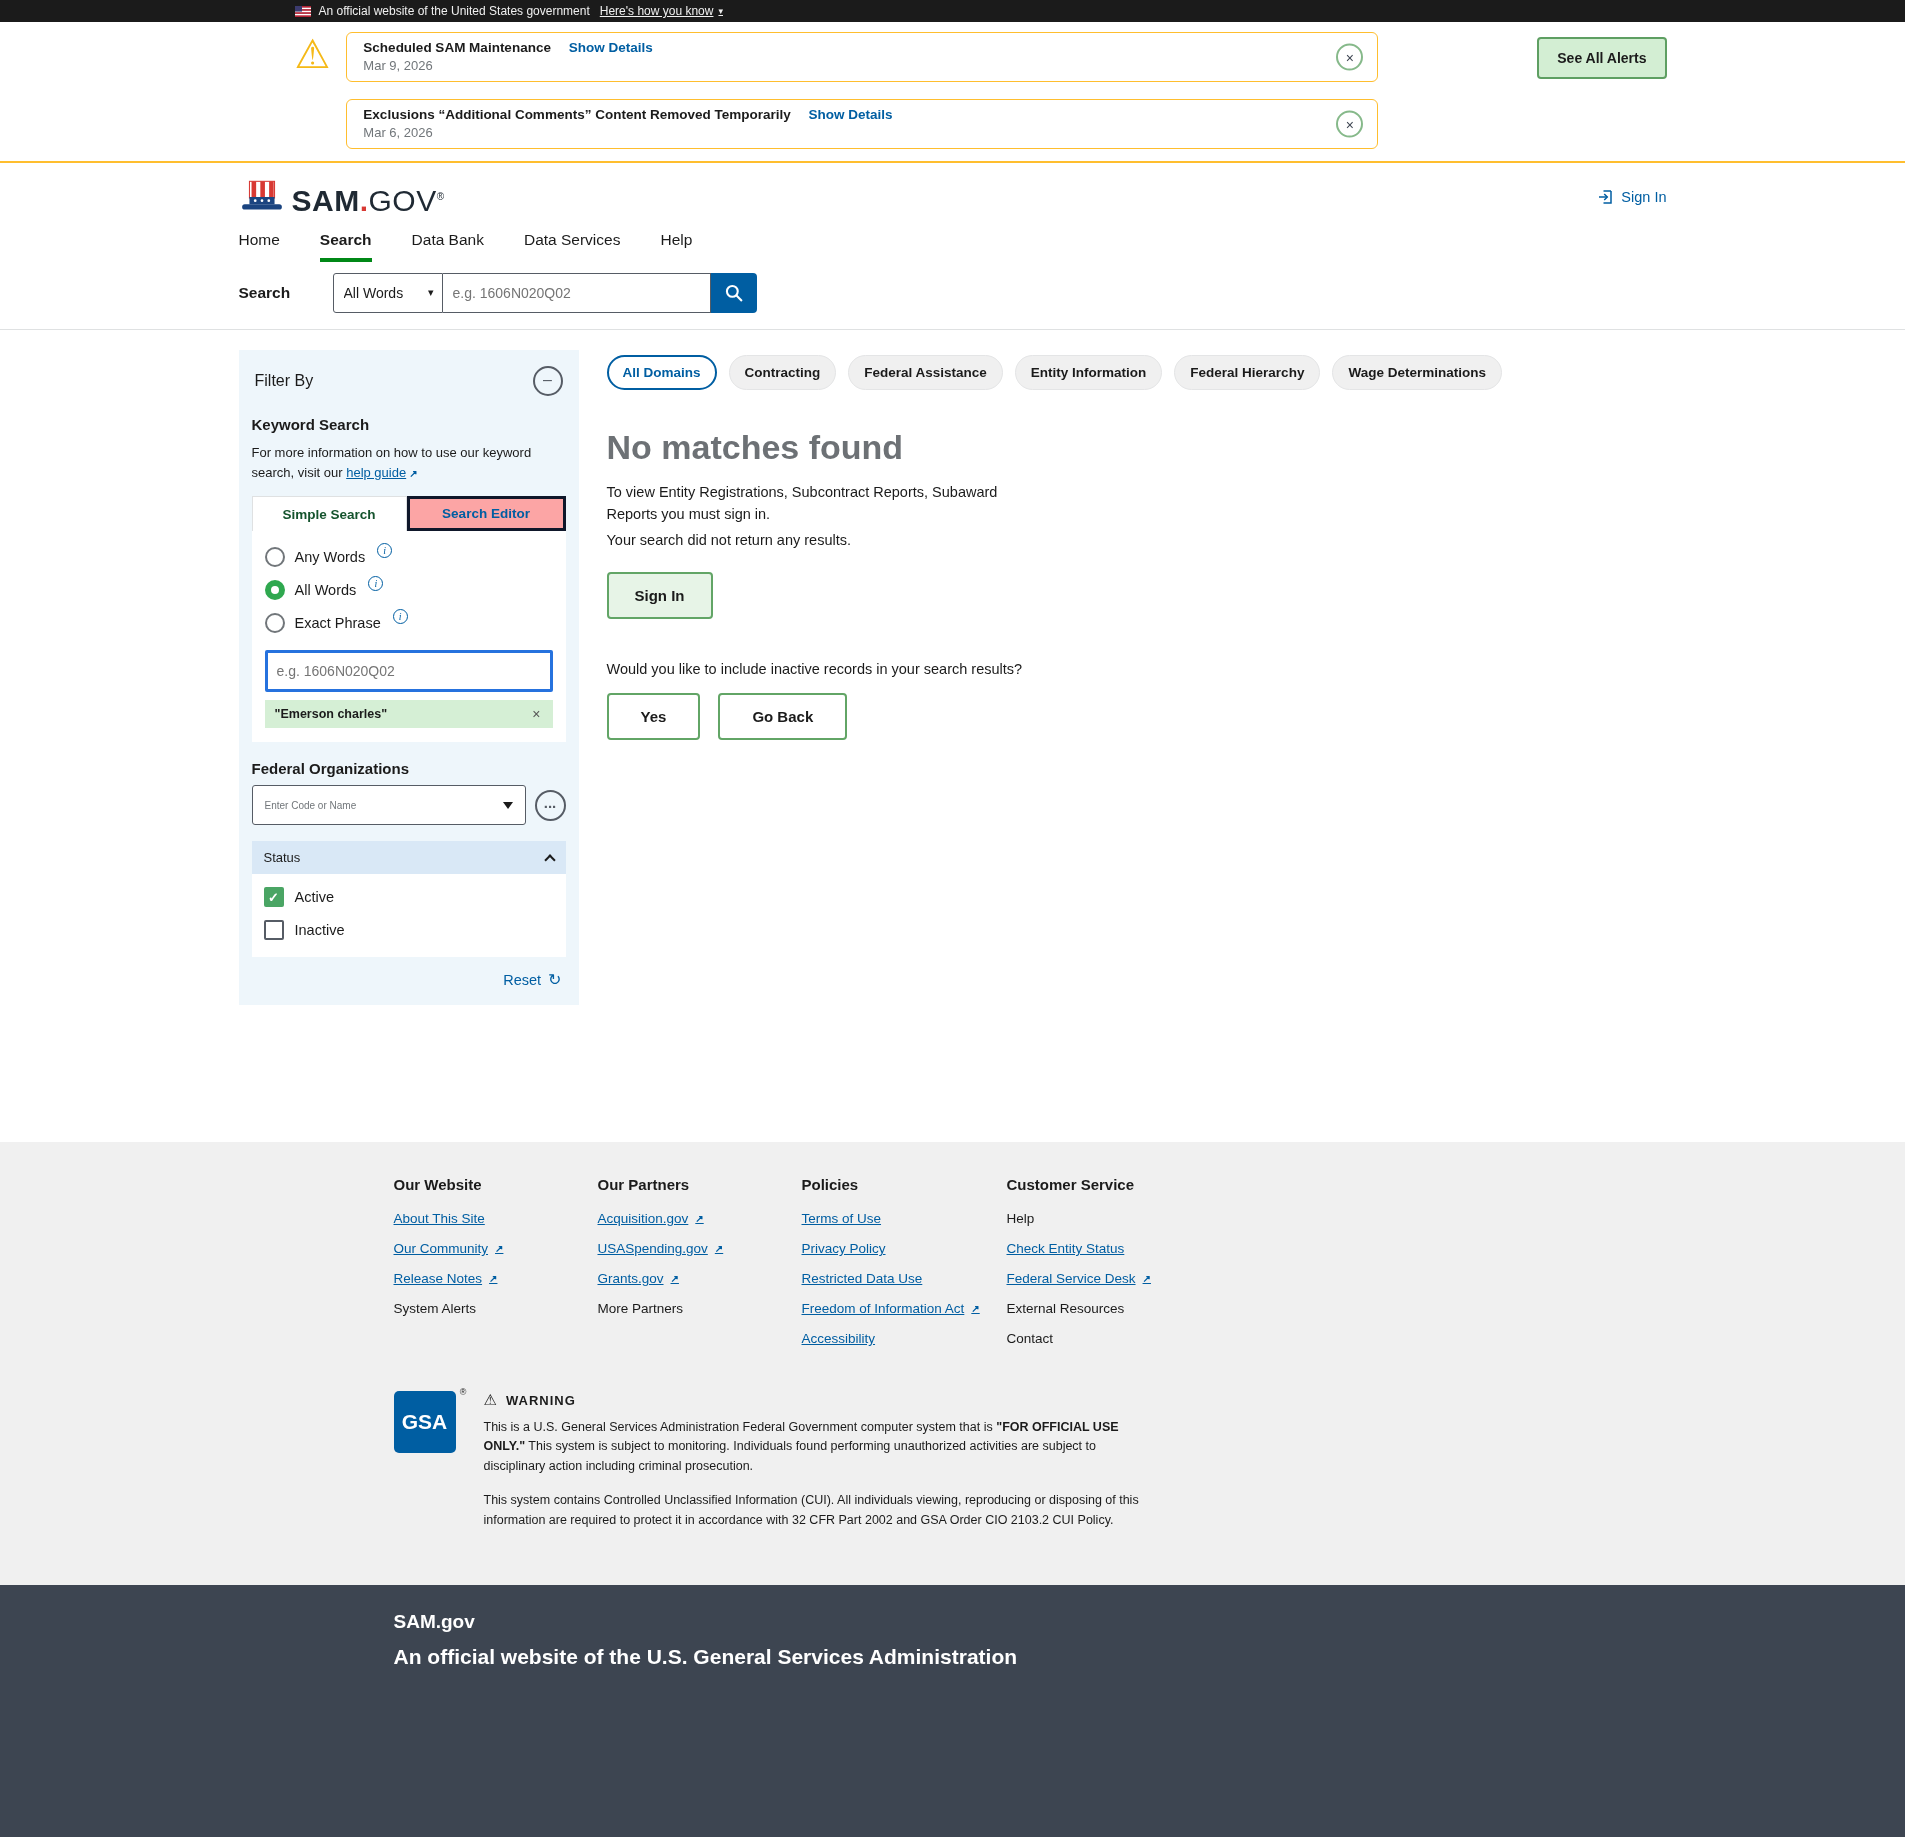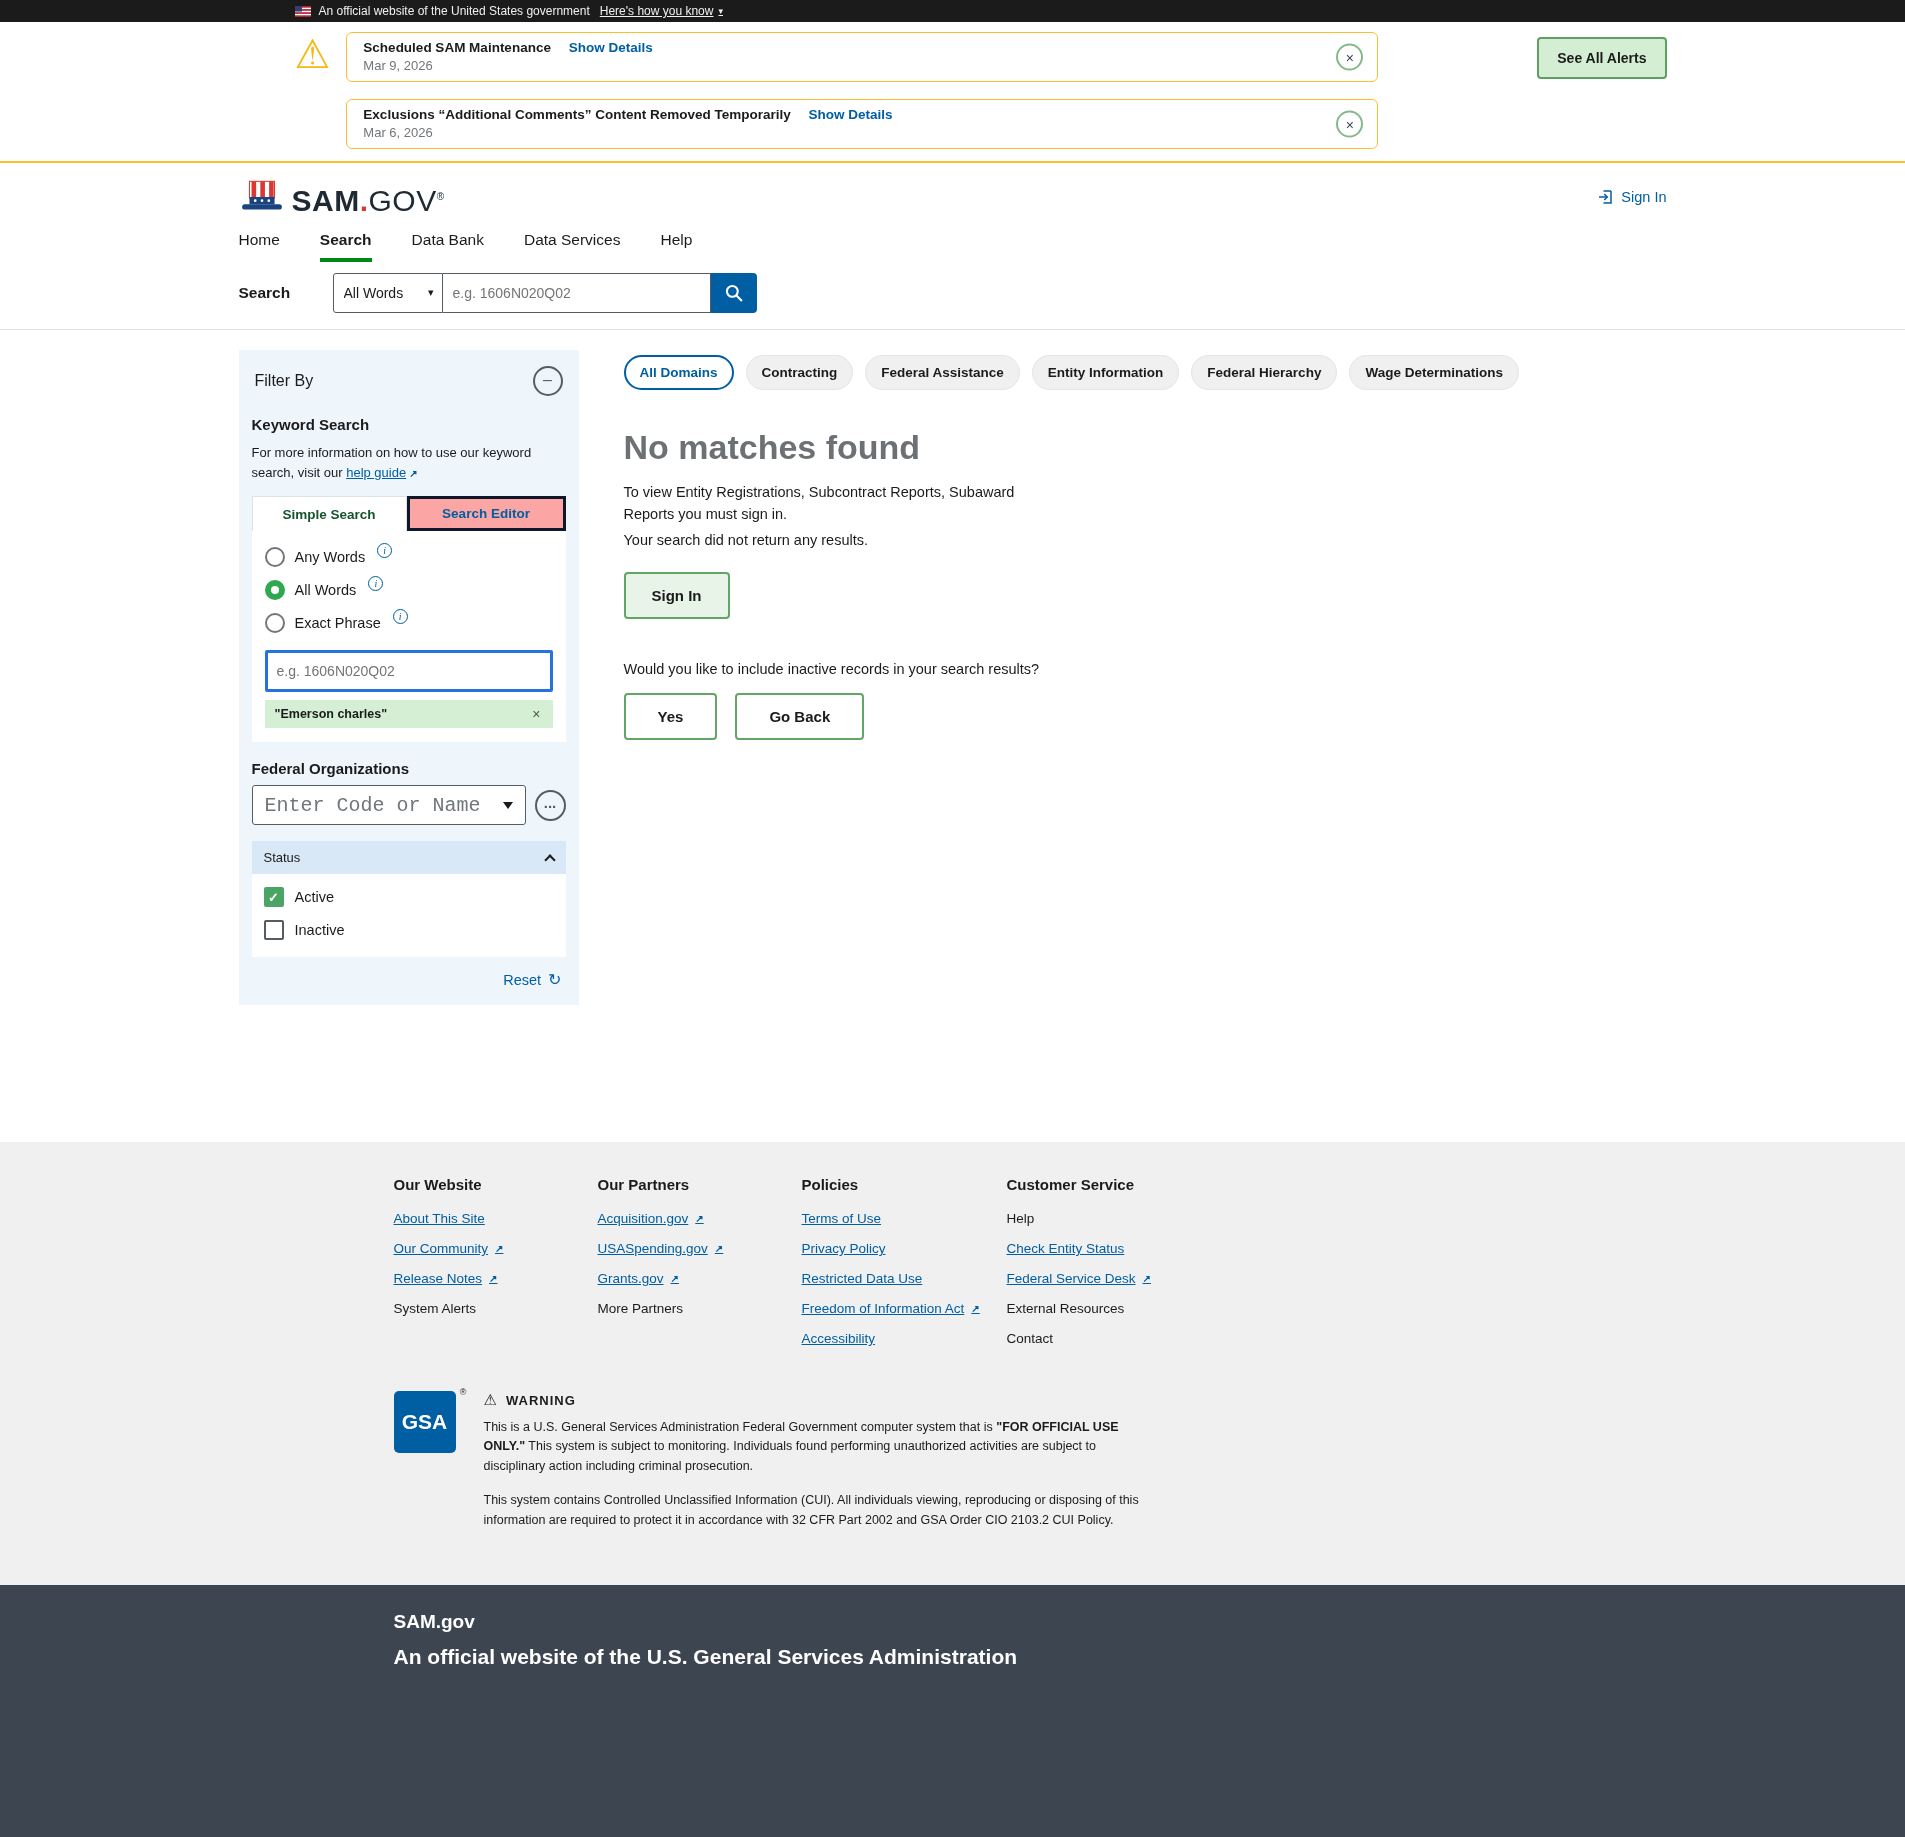--- a/index.html
+++ b/index.html
@@ -54,21 +54,21 @@
   .sr-label { font-weight:700; font-size:15.5px; width:94px; }
   .select-wrap { position:relative; }
   .select-wrap select { appearance:none; -webkit-appearance:none; height:40px; width:110px; border:1px solid #565c65;
     border-radius:3px 0 0 3px; background:#fff; font-size:14px; padding:0 24px 0 10px; color:#1b1b1b; font-family:inherit; }
   .sel-caret { position:absolute; right:9px; top:50%; transform:translateY(-52%); pointer-events:none; font-size:11px; }
   .sr-input { height:40px; width:268px; border:1px solid #565c65; border-left:none; padding:0 10px; font-size:14px; font-family:inherit; }
   .sr-input::placeholder, .kw-input::placeholder { color:#757575; }
   .sr-btn { height:40px; width:46px; background:#005ea2; border:none; border-radius:0 4px 4px 0; display:flex; align-items:center; justify-content:center; }
 
   
-  .main-inner { display:flex; align-items:flex-start; gap:45px; padding:20px 0 40px; min-height:812px; }
+  .main-inner { display:flex; align-items:flex-start; gap:28px; padding:20px 0 40px; min-height:812px; }
 
   
   .panel { width:340px; background:#eef6fb; padding-bottom:4px; }
   .panel-head { display:flex; justify-content:space-between; align-items:center; padding:16px 16px 10px; }
   .panel-title { font-size:16px; }
   .collapse-btn { width:30px; height:30px; border-radius:50%; border:2px solid #565c65; background:transparent; color:#565c65;
     font-size:16px; line-height:1; display:flex; align-items:center; justify-content:center; padding:0 0 2px; }
   .kw { padding:0 13px; }
   .kw-heading { font-weight:700; font-size:15px; margin:10px 0 10px; }
   .kw-help { font-size:13px; line-height:1.5; margin:0 0 14px; }
@@ -86,21 +86,21 @@
     font-family:"Liberation Serif", serif; display:inline-flex; align-items:center; justify-content:center;
     position:relative; top:-7px; margin-left:2px; flex:none; cursor:pointer; }
   .kw-input { width:100%; height:42px; border:3px solid #2672de; border-radius:2px; padding:0 9px; font-size:14px; font-family:inherit; margin-top:4px; }
   .chip { margin-top:8px; background:#d5efd5; padding:7px 10px; display:flex; align-items:center; justify-content:space-between;
     font-size:12.5px; font-weight:700; }
   .chip-x { background:none; border:none; font-size:14px; color:#555; padding:0 2px; line-height:1; }
   .fo-heading { font-weight:700; font-size:15px; margin:18px 0 8px; }
   .fo-row { display:flex; align-items:center; gap:9px; }
   .combo { flex:1; background:#fff; border:1px solid #565c65; border-radius:3px; height:40px; display:flex; align-items:center;
     justify-content:space-between; padding:0 12px; cursor:pointer; }
-  .combo-ph { color:#71767a; font-size:20px;font-family:Liberation Mono, monospace; }
+  .combo-ph { color:#71767a; font-size:10px; }
   .tri-down { width:0; height:0; border-left:5px solid transparent; border-right:5px solid transparent; border-top:7px solid #1b1b1b; }
   .more-btn { width:31px; height:31px; border-radius:50%; border:2px solid #565c65; background:#eef6fb; color:#565c65;
     font-size:15px; font-weight:700; display:flex; align-items:center; justify-content:center; padding:0 0 6px; }
   .status-bar { margin-top:16px; background:#d9e8f6; padding:9px 12px; display:flex; align-items:center; justify-content:space-between;
     font-size:13px; cursor:pointer; }
   .chev-up { width:8px; height:8px; border-left:2px solid #1b1b1b; border-top:2px solid #1b1b1b; transform:rotate(45deg); margin-top:4px; }
   .status-card { background:#fff; padding:13px 12px 4px; }
   .check-row { display:flex; align-items:center; gap:11px; font-size:14.5px; margin-bottom:13px; cursor:pointer; }
   .cb { width:20px; height:20px; border:2px solid #565c65; border-radius:2px; background:#fff; flex:none;
     display:flex; align-items:center; justify-content:center; }

